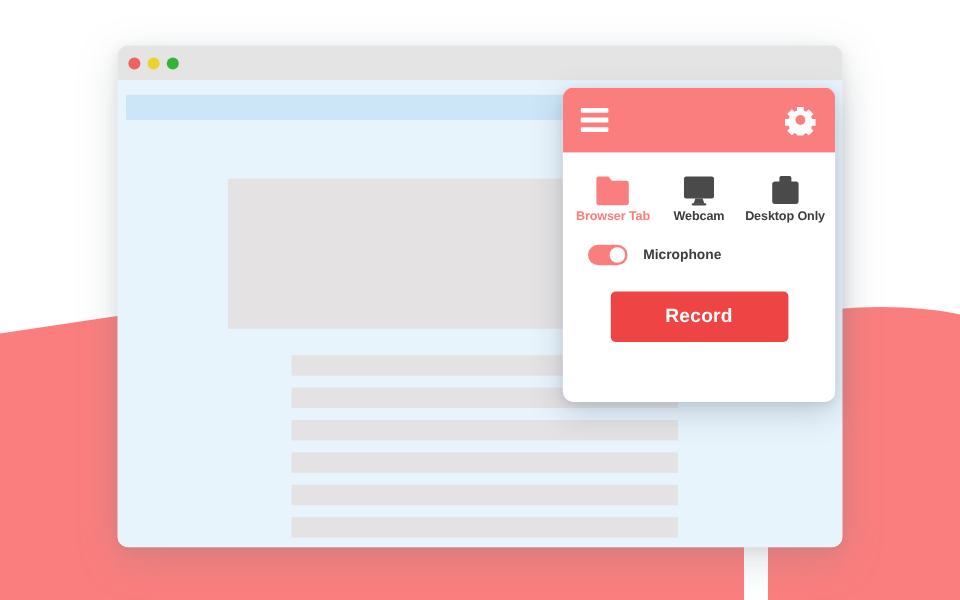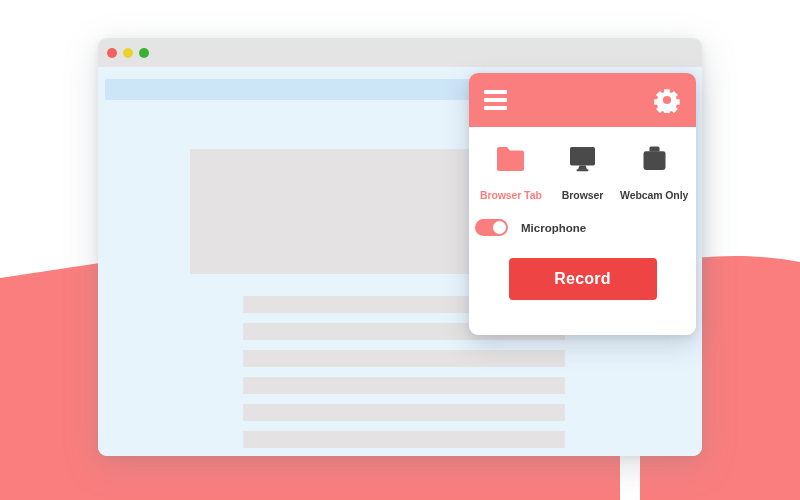--- a/index.html
+++ b/index.html
@@ -147,39 +147,39 @@
     justify-content: space-around;
     align-items: flex-start;
     padding: 0 6px;
   }
 
   .source-option {
     width: 72px;
     display: flex;
     flex-direction: column;
     align-items: center;
-    gap: 16px;
+    gap: 1px;
     cursor: pointer;
   }
 
   .source-icon { height: 32px; display: flex; align-items: flex-end; }
 
   .source-label {
     font-size: 10.5px;
     font-weight: bold;
     color: #3C3C3C;
     white-space: nowrap;
     letter-spacing: -0.1px;
   }
   .source-option.active .source-label { color: #FB7E7E; }
 
   
   #toggle-list {
     margin-top: 18px;
-    padding-left: 6px;
+    padding-left: 21px;
     display: flex;
     flex-direction: column;
     gap: 2px;
   }
 
   .toggle-row {
     display: flex;
     align-items: center;
     gap: 13px;
     cursor: pointer;
@@ -300,31 +300,31 @@
       </div>
 
       <div class="source-option">
         <span class="source-icon">
           <svg width="31" height="28" viewBox="0 0 31 28" aria-hidden="true">
             <rect x="3" y="2" width="25" height="18.5" rx="1.8" fill="#4A4A4A"></rect>
             <path d="M12.5,20.5 h6 l1.6,4.2 h-9.2 z" fill="#4A4A4A"></path>
             <rect x="9.5" y="24.3" width="12" height="2" rx="1" fill="#4A4A4A"></rect>
           </svg>
         </span>
-        <span class="source-label">Browser</span>
+        <span class="source-label">Webcam</span>
       </div>
 
       <div class="source-option">
         <span class="source-icon">
           <svg width="31" height="28" viewBox="0 0 31 28" aria-hidden="true">
             <path fill="#4A4A4A" d="M10.5,3.2 a1.6,1.6 0 0 1 1.6,-1.6 h6.8 a1.6,1.6 0 0 1 1.6,1.6 v3.4 h-10 z"></path>
             <rect x="4.5" y="6.2" width="22" height="18.8" rx="2.4" fill="#4A4A4A"></rect>
           </svg>
         </span>
-        <span class="source-label">Webcam Only</span>
+        <span class="source-label">Desktop Only</span>
       </div>
 
     </div>
 
     <div id="toggle-list">
 
       <div class="toggle-row">
         <span class="switch on">
           <span class="knob"></span>
         </span>

